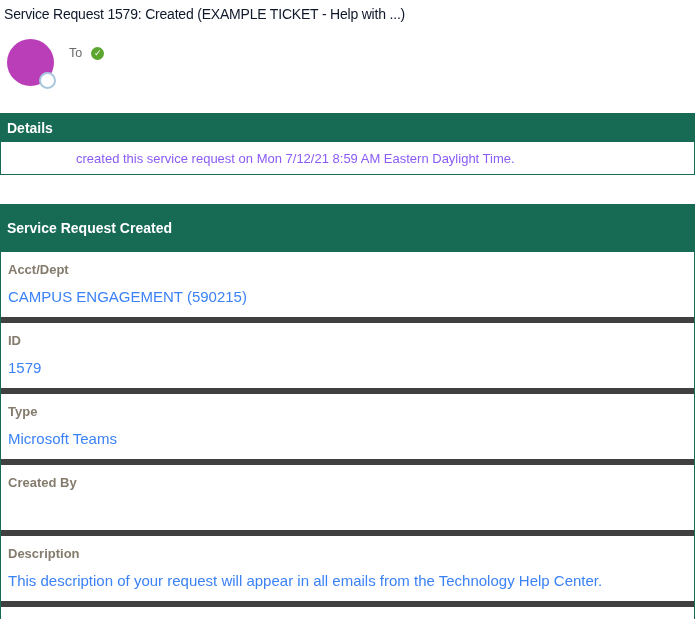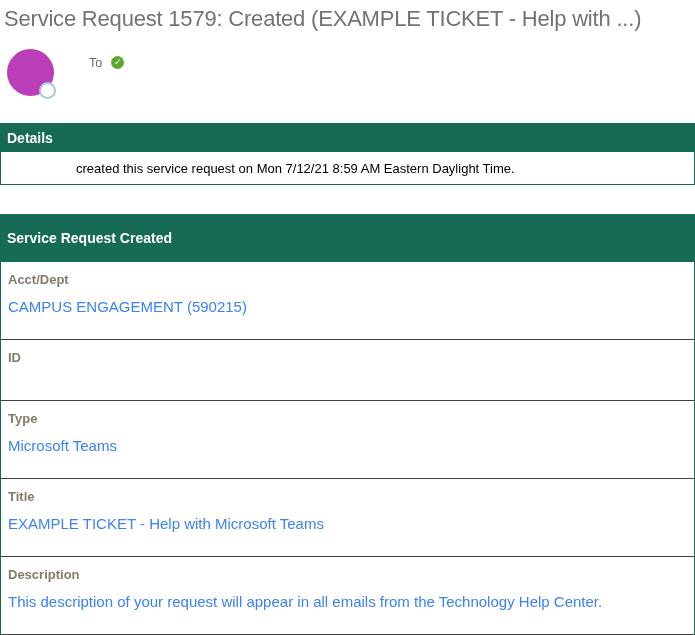--- a/index.html
+++ b/index.html
@@ -8,23 +8,23 @@
     width: 695px;
     height: 635px;
     overflow: hidden;
     background: #ffffff;
     font-family: "Liberation Sans", "DejaVu Sans", sans-serif;
   }
 
   
   .subject {
     margin: 6px 10px 0 4px;
-    font-size: 22px;
+    font-size: 14px;
     font-weight: 400;
-    color: #737373;
+    color: #0f172a;
     letter-spacing: -0.2px;
     white-space: nowrap;
   }
 
   .sender-row {
     display: flex;
     align-items: flex-start;
     margin: 17px 0 0 7px;
     height: 48px;
   }
@@ -57,23 +57,22 @@
 
   .sender-name {
     font-size: 13.5px;
     font-weight: 700;
     color: #2b2b2b;
     cursor: pointer;
   }
 
   .to-row {
     display: flex;
-    align-items: flex-start;
+    align-items: flex-end;
     margin-top: 5px;
-    margin-left: 20px;
   }
 
   .to-label {
     font-size: 12.5px;
     color: #6b6b6b;
     margin-right: 9px;
   }
 
   .check-badge {
     width: 13px;
@@ -112,32 +111,32 @@
   .details-body {
     box-sizing: border-box;
     height: 33px;
     border-left: 1px solid #176B55;
     border-right: 1px solid #176B55;
     border-bottom: 1px solid #176B55;
     padding-left: 75px;
     display: flex;
     align-items: center;
     font-size: 13px;
-    color: #000000;
+    color: #8b5cf6;
   }
 
   .fields {
     border-left: 1px solid #176B55;
     border-right: 1px solid #176B55;
   }
 
   .field-row {
     box-sizing: border-box;
-    border-bottom: 1px solid #404040;
-    padding: 9px 7px 24px 7px;
+    border-bottom: 6px solid #404040;
+    padding: 9px 7px 12px 7px;
   }
 
   .field-label {
     font-size: 13px;
     font-weight: 700;
     color: #847B6D;
     line-height: 17px;
     margin-bottom: 10px;
   }
 
@@ -181,38 +180,35 @@
 
   <div class="fields">
 
     <div class="field-row">
       <div class="field-label">Acct/Dept</div>
       <div class="field-value">CAMPUS ENGAGEMENT (590215)</div>
     </div>
 
     <div class="field-row">
       <div class="field-label">ID</div>
+      <div class="field-value">1579</div>
     </div>
 
     <div class="field-row">
       <div class="field-label">Type</div>
       <div class="field-value">Microsoft Teams</div>
     </div>
 
-    <div class="field-row">
-      <div class="field-label">Title</div>
-      <div class="field-value">EXAMPLE TICKET - Help with Microsoft Teams</div>
+
+    <div class="field-row">
+      <div class="field-label">Created By</div>
+      <div class="field-value"></div>
     </div>
 
     <div class="field-row">
       <div class="field-label">Description</div>
       <div class="field-value">This description of your request will appear in all emails from the Technology Help Center.</div>
     </div>
 
-    <div class="field-row">
-      <div class="field-label">Created By</div>
-      <div class="field-value"></div>
-    </div>
-
   </div>
 
   <div class="partial-row"></div>
 </div>
 
 </body></html>

